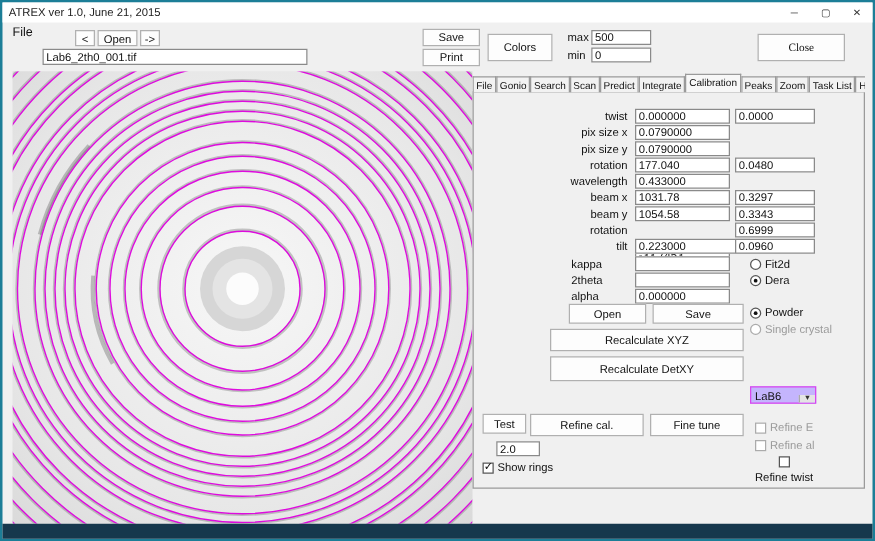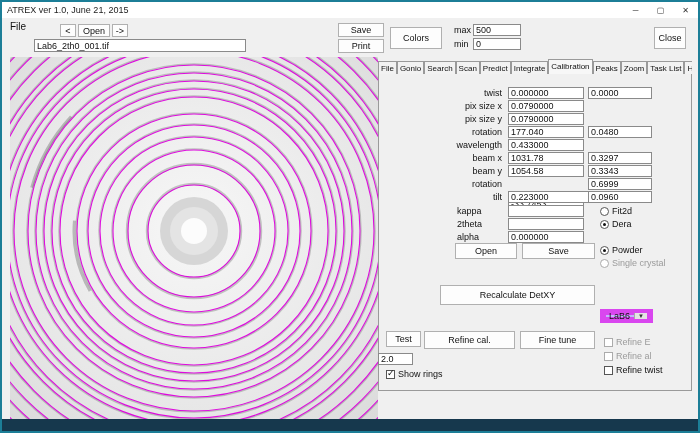--- a/index.html
+++ b/index.html
@@ -46,22 +46,22 @@
     font-size: 9px; color: #111; white-space: nowrap; }
   .rdot { width: 9px; height: 9px; border-radius: 50%; border: 1px solid #555;
     background: #fff; position: relative; flex: 0 0 auto; }
   .radio.on .rdot::after { content: ""; position: absolute; inset: 2px; border-radius: 50%; background: #111; }
   .cbox { width: 9px; height: 9px; border: 1px solid #555; background: #fff; position: relative;
     flex: 0 0 auto; }
   .cbox .mark { position: absolute; left: 0px; top: -3px; font-size: 9px; color: #111; }
   .disabled { color: #9b9b9b; }
   .disabled .rdot, .disabled .cbox { border-color: #ababab; }
 
-  .combo { position: absolute; background: #c4b5fd; border: 6px solid #d946ef; font-size: 9px;
-    display: flex; align-items: center; color: #111; }
+  .combo { position: absolute; background: #c4b5fd; border: 1px solid #d946ef; font-size: 9px;
+    display: flex; align-items: flex-end; color: #111; }
   .combo .txt { flex: 1; display: flex; align-items: center; padding-left: 3px; }
   .combo .arrow { width: 13px; background: #e4e4e4; border-left: 1px solid #aaa;
     display: flex; align-items: center; justify-content: center; font-size: 6px; color: #333; }
 
   .statusbar { position: absolute; left: 0; right: 0; bottom: 0; height: 12px; background: #16384d; }
 </style>
 </head>
 <body>
 
 <div class="window">
@@ -87,21 +87,21 @@
     <span class="btn" style="left:336px; top:5px; width:46px; height:14px;">Save</span>
     <span class="btn" style="left:336px; top:21px; width:46px; height:14px;">Print</span>
 
     <span class="btn" style="left:388px; top:9px; width:52px; height:22px;">Colors</span>
 
     <span class="lbl" style="left:452px; top:7px;">max</span>
     <span class="input" style="left:471px; top:6px; width:48px; height:12px;">500</span>
     <span class="lbl" style="left:452px; top:21px;">min</span>
     <span class="input" style="left:471px; top:20px; width:48px; height:12px;">0</span>
 
-    <span class="btn" style="left:652px; top:9px; width:32px; height:22px;">Close</span>
+    <span class="btn" style="left:604px; top:9px; width:70px; height:22px;font-family:Liberation Serif, serif;">Close</span>
   </div>
 
   <div class="image-area">
     <svg id="ring-svg" width="368" height="362" viewBox="0 0 368 362">
         <circle cx="184" cy="174" r="34" fill="#d6d6d6"></circle>
         <circle cx="184" cy="174" r="24" fill="#e4e4e4"></circle>
         <circle cx="184" cy="174" r="13" fill="#fcfcfc"></circle>
         <circle cx="184" cy="174" r="47" fill="none" stroke="#7d7d7d" stroke-width="2.4" opacity="0.42"></circle>
         <circle cx="184" cy="174" r="67" fill="none" stroke="#7d7d7d" stroke-width="2.4" opacity="0.42"></circle>
         <circle cx="184" cy="174" r="82" fill="none" stroke="#7d7d7d" stroke-width="1.5" opacity="0.42"></circle>
@@ -223,43 +223,44 @@
 
     <span class="radio on" style="left:222px; top:187px;">
       <span class="rdot"></span>
       <span>Powder</span>
     </span>
     <span class="radio disabled" style="left:222px; top:200px;">
       <span class="rdot"></span>
       <span>Single crystal</span>
     </span>
 
+    <span class="btn" style="left:62px; top:205px; width:155px; height:18px;">Recalculate XYZ</span>
     <span class="btn" style="left:62px; top:227px; width:155px; height:20px;">Recalculate DetXY</span>
 
     <span class="combo" style="left:222px; top:251px; width:53px; height:14px;">
       <span class="txt">LaB6</span>
       <span class="arrow">▼</span>
     </span>
 
     <span class="btn" style="left:8px; top:273px; width:35px; height:16px;">Test</span>
     <span class="btn" style="left:46px; top:273px; width:91px; height:18px;">Refine cal.</span>
     <span class="btn" style="left:142px; top:273px; width:75px; height:18px;">Fine tune</span>
 
     <span class="check disabled" style="left:226px; top:279px;">
       <span class="cbox"></span>
       <span>Refine E</span>
     </span>
     <span class="check disabled" style="left:226px; top:293px;">
       <span class="cbox"></span>
       <span>Refine al</span>
     </span>
 
-    <span class="input" style="left:0; top:295px; width:35px; height:12px;">2.0</span>
-
-    <span class="check" style="left:226px; top:307px;">
+    <span class="input" style="left:19px; top:295px; width:35px; height:12px;">2.0</span>
+
+    <span class="check" style="left:226px; top:307px;flex-direction:column;">
       <span class="cbox"></span>
       <span>Refine twist</span>
     </span>
 
     <span class="check" style="left:8px; top:311px;">
       <span class="cbox">
           <span class="mark">✓</span>
         </span>
       <span>Show rings</span>
     </span>

